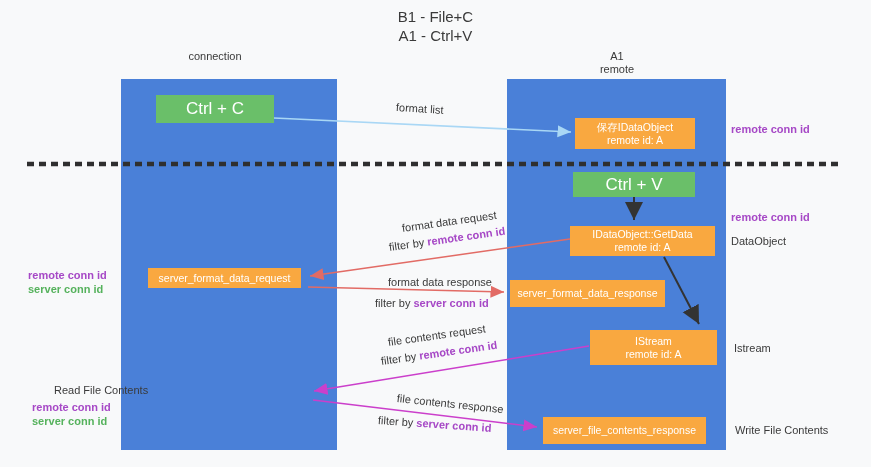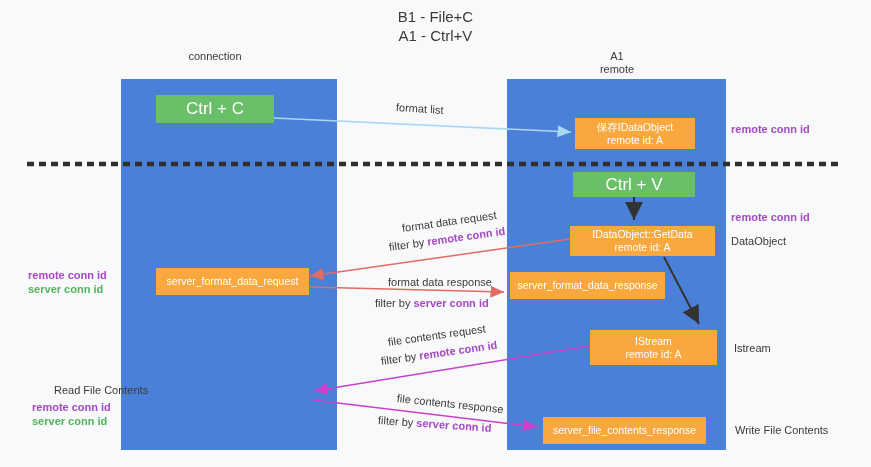--- a/index.html
+++ b/index.html
@@ -93,25 +93,25 @@
 
   <div class="box green" style="left:573px; top:172px; width:122px; height:25px;">
     <div>Ctrl + V</div>
   </div>
 
   <div class="box orange" style="left:570px; top:226px; width:145px; height:30px;">
     <div>IDataObject::GetData</div>
     <div>remote id: A</div>
   </div>
 
-  <div class="box orange" style="left:156px; top:268px; width:153px; height:27px;">
+  <div class="box orange" style="left:148px; top:268px; width:153px; height:20px;">
     <div>server_format_data_request</div>
   </div>
 
-  <div class="box orange" style="left:510px; top:272px; width:155px; height:27px;">
+  <div class="box orange" style="left:510px; top:280px; width:155px; height:27px;">
     <div>server_format_data_response</div>
   </div>
 
   <div class="box orange" style="left:590px; top:330px; width:127px; height:35px;">
     <div>IStream</div>
     <div>remote id: A</div>
   </div>
 
 
   <div class="box orange" style="left:543px; top:417px; width:163px; height:27px;">

